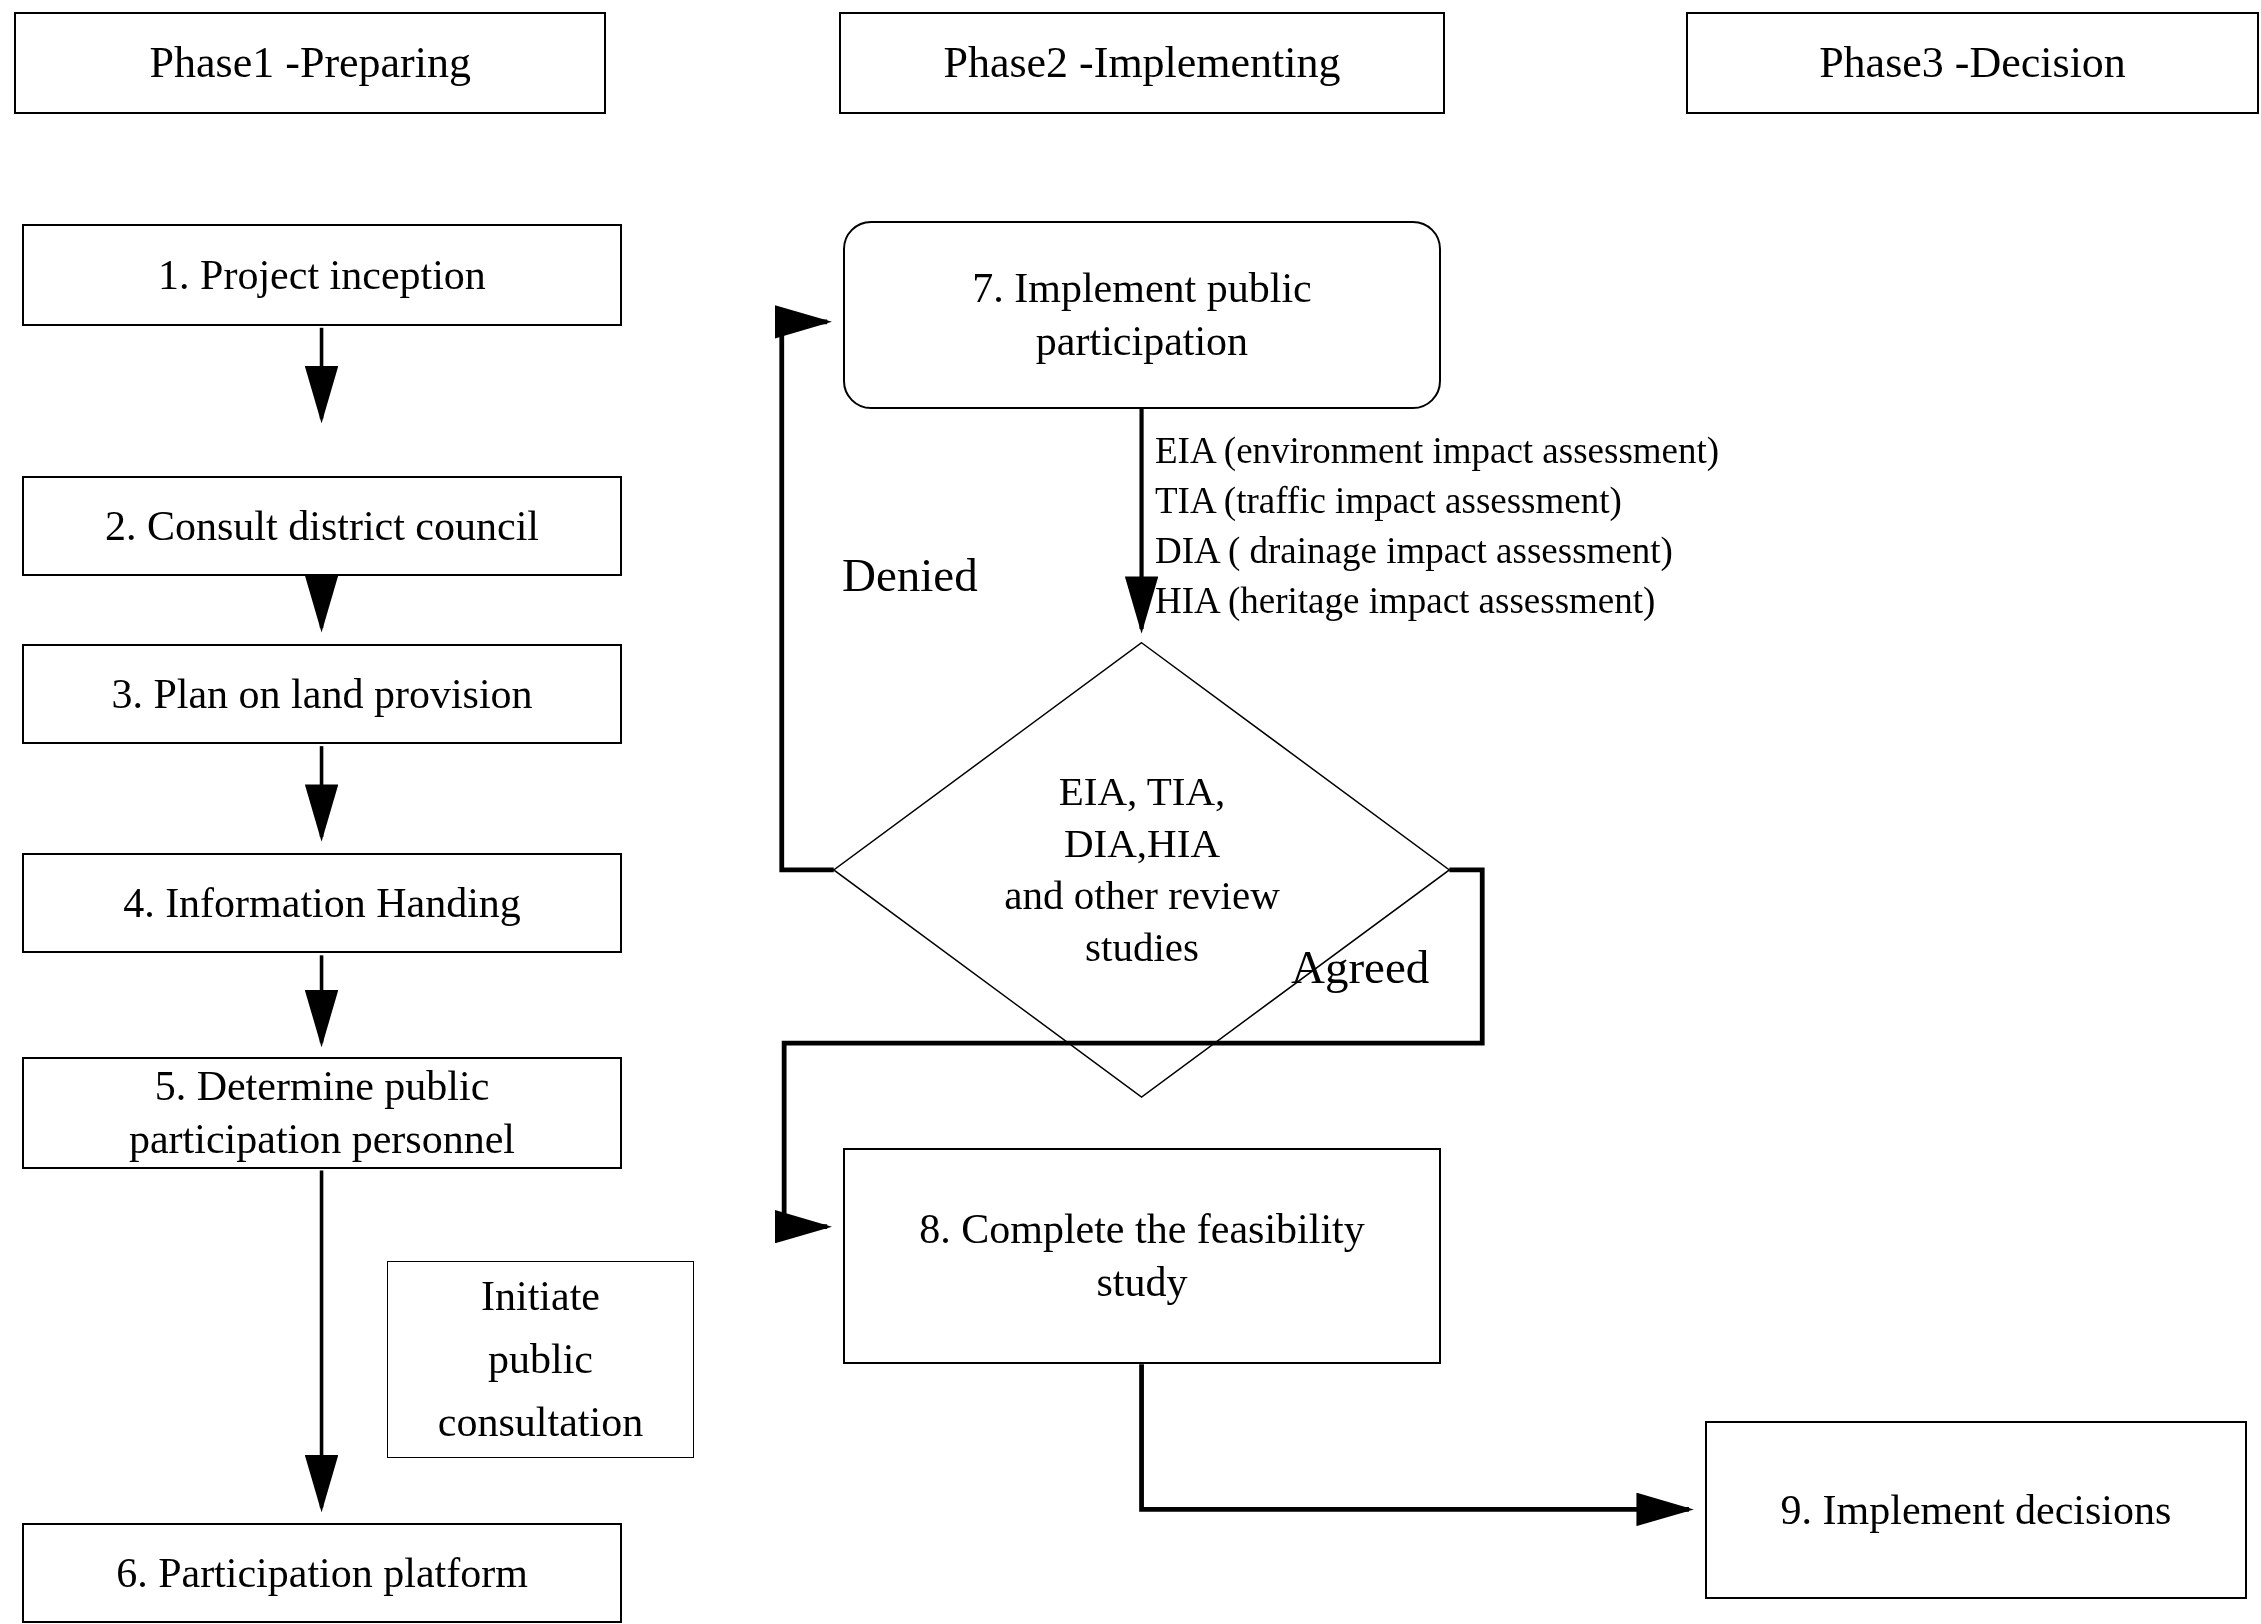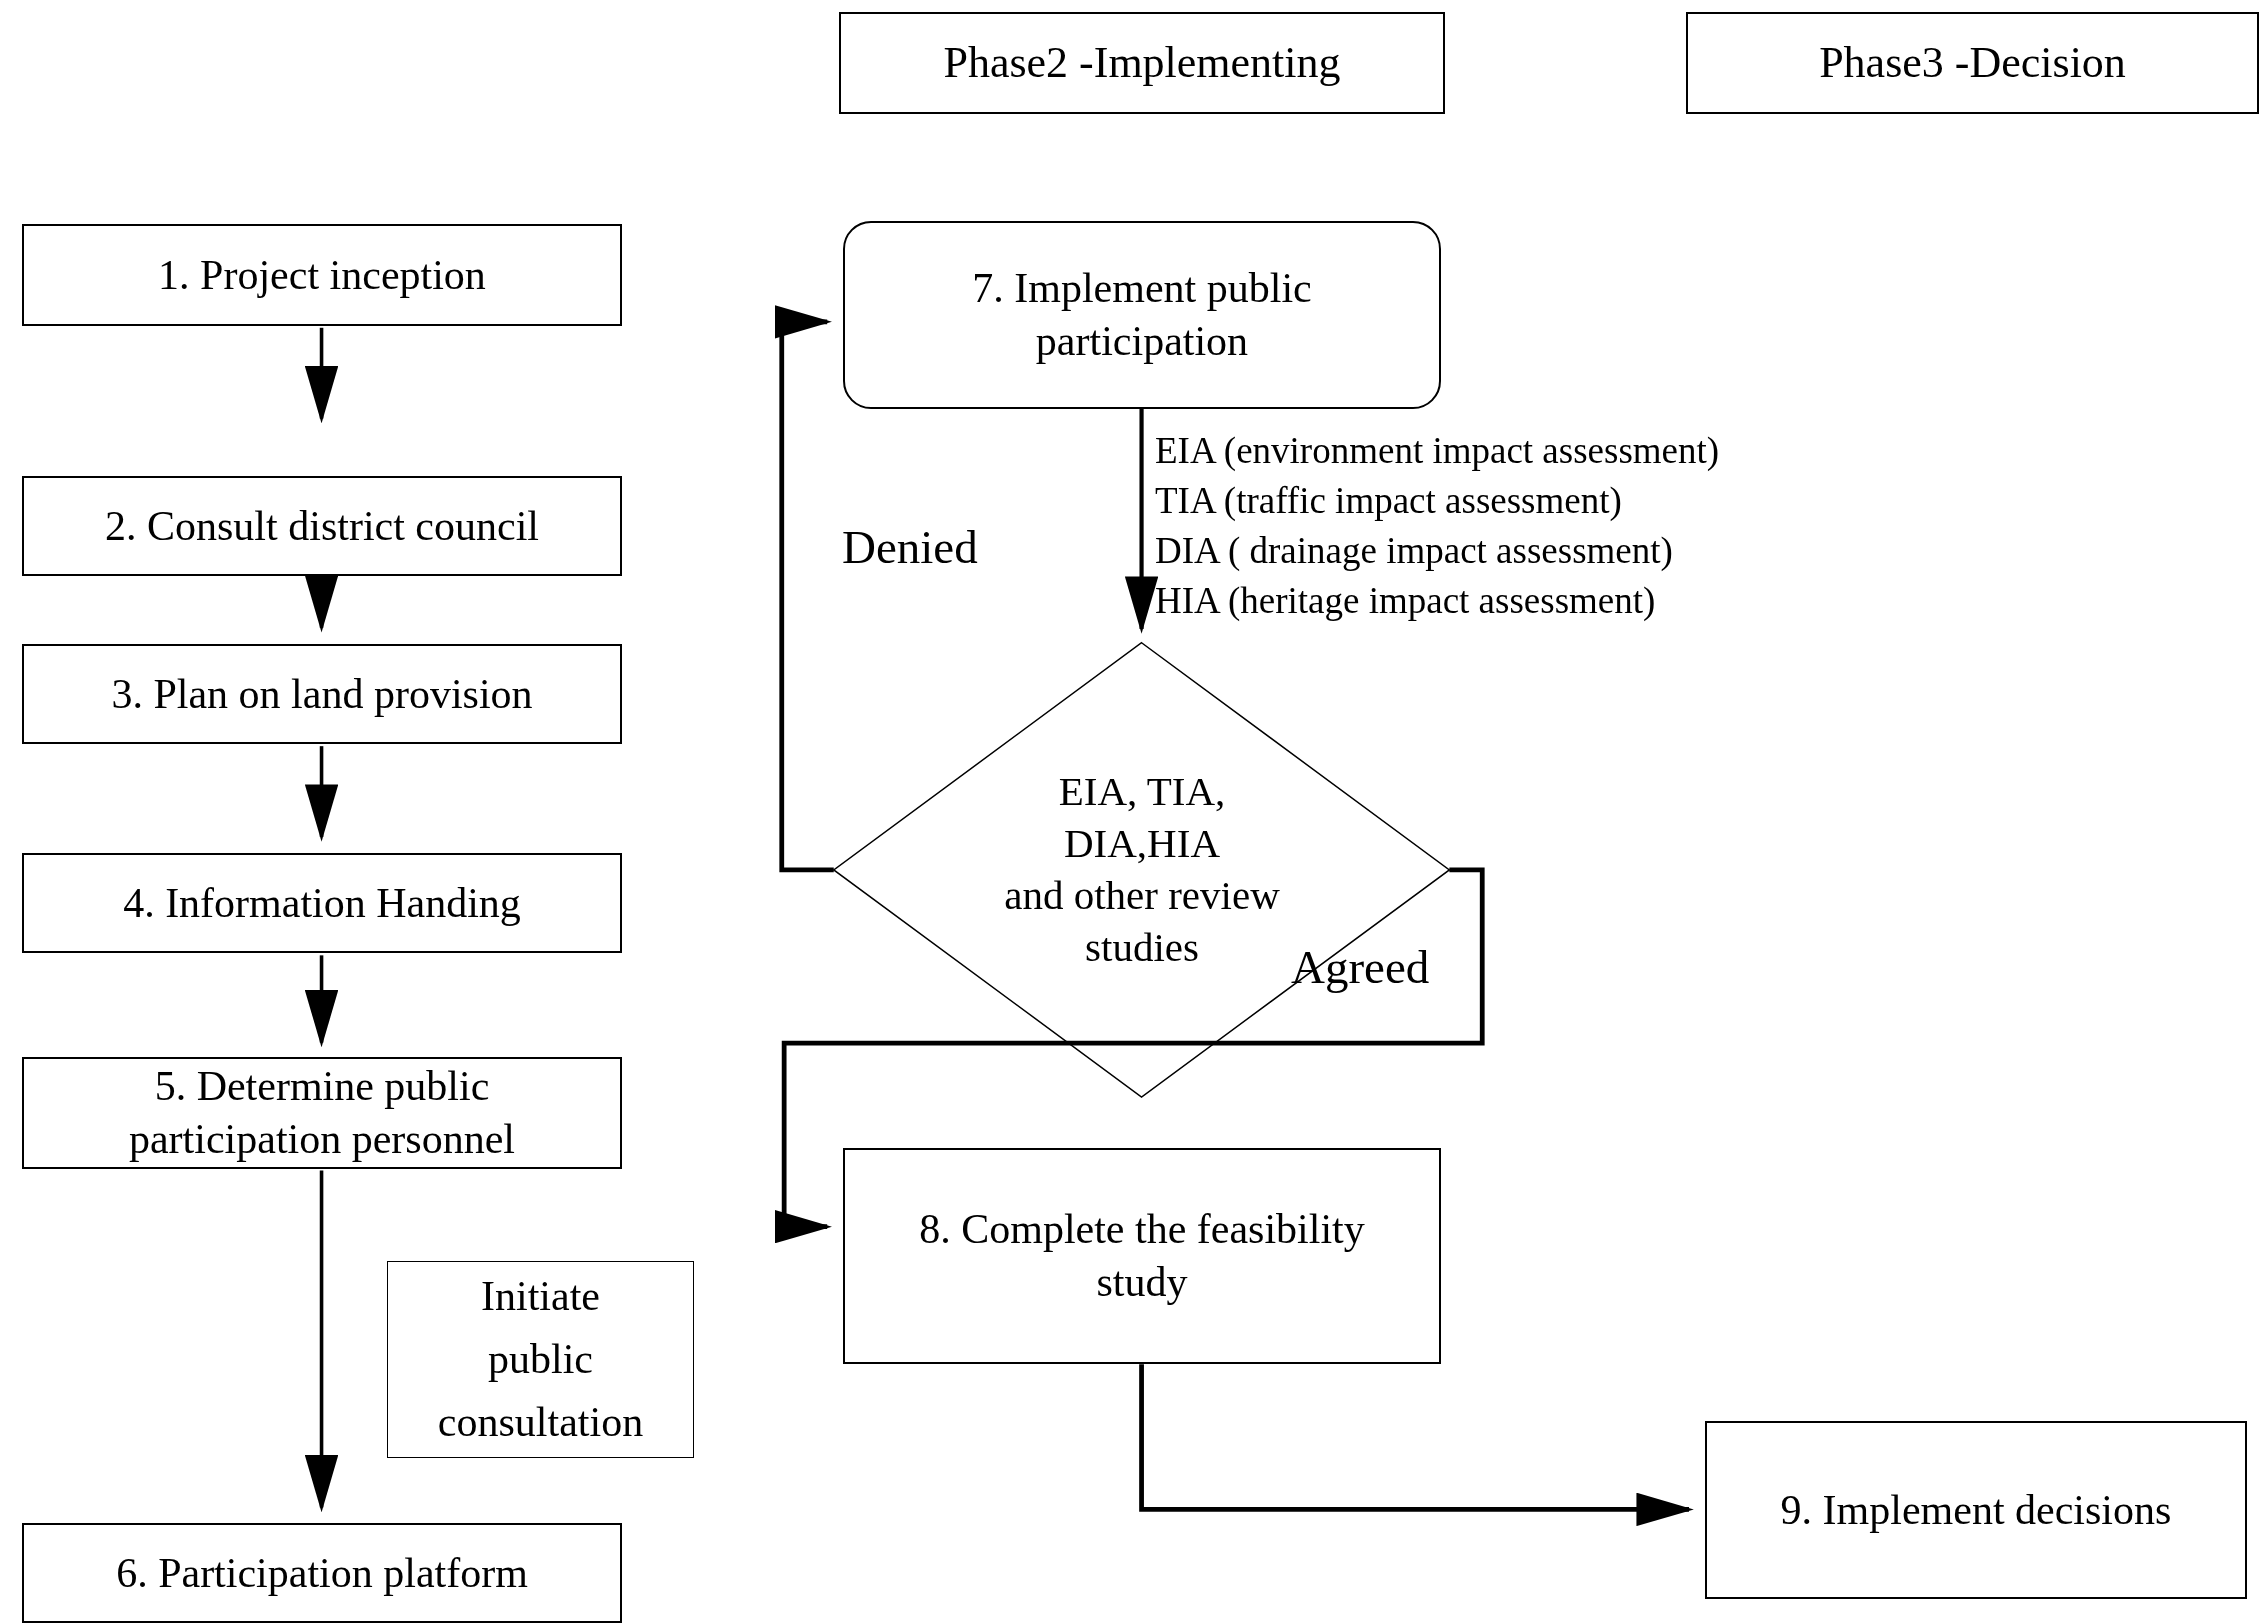--- a/index.html
+++ b/index.html
@@ -57,20 +57,21 @@
 
     <polygon points="1910,1075 2425,1455 1910,1835 1395,1455" fill="#ffffff" stroke="#000" stroke-width="2.5"></polygon>
 
     <polyline points="1395,1455 1308,1455 1308,538 1384,538" fill="none" stroke="#000" stroke-width="8" marker-end="url(#ah)"></polyline>
 
     <polyline points="2425,1455 2480,1455 2480,1745 1312,1745 1312,2052 1384,2052" fill="none" stroke="#000" stroke-width="8" marker-end="url(#ah)"></polyline>
 
     <polyline points="1910,2282 1910,2525 2826,2525" fill="none" stroke="#000" stroke-width="8" marker-end="url(#ah)"></polyline>
   </svg>
 
+  <div class="box header" style="left:14.3px;top:12px;width:592px;height:102px;">Phase1 -Preparing</div>
   <div class="box header" style="left:839px;top:12px;width:606px;height:102px;">Phase2 -Implementing</div>
   <div class="box header" style="left:1686px;top:12px;width:573px;height:102px;">Phase3 -Decision</div>
 
   <div class="box step" style="left:22px;top:224px;width:600px;height:102px;">1. Project inception</div>
   <div class="box step" style="left:22px;top:435px;width:600px;height:100px;margin-top:41px;">2. Consult district council</div>
   <div class="box step" style="left:22px;top:644px;width:600px;height:100px;">3. Plan on land provision</div>
   <div class="box step" style="left:22px;top:853px;width:600px;height:100px;">4. Information Handing</div>
   <div class="box step" style="left:22px;top:1057px;width:600px;height:112px;">5. Determine public
 participation personnel</div>
   <div class="box step" style="left:22px;top:1523px;width:600px;height:100px;">6. Participation platform</div>
@@ -90,17 +91,17 @@
   <div class="box step" style="left:843px;top:1148px;width:598px;height:216px;">8. Complete the feasibility
 study</div>
 
   <div class="box step" style="left:1705px;top:1421px;width:542px;height:178px;text-align:center;">9. Implement decisions</div>
 
   <div class="assess" style="left:1155px;top:426px;">EIA (environment impact assessment)</div>
   <div class="assess" style="left:1155px;top:476px;">TIA (traffic impact assessment)</div>
   <div class="assess" style="left:1155px;top:526px;">DIA ( drainage impact assessment)</div>
   <div class="assess" style="left:1155px;top:576px;">HIA (heritage impact assessment)</div>
 
-  <div class="edge-label" style="left:842px;top:520px;">Denied</div>
+  <div class="edge-label" style="left:842px;top:548px;">Denied</div>
   <div class="edge-label" style="left:1291px;top:940px;">Agreed</div>
 
 </div>
 
 
 </body></html>

